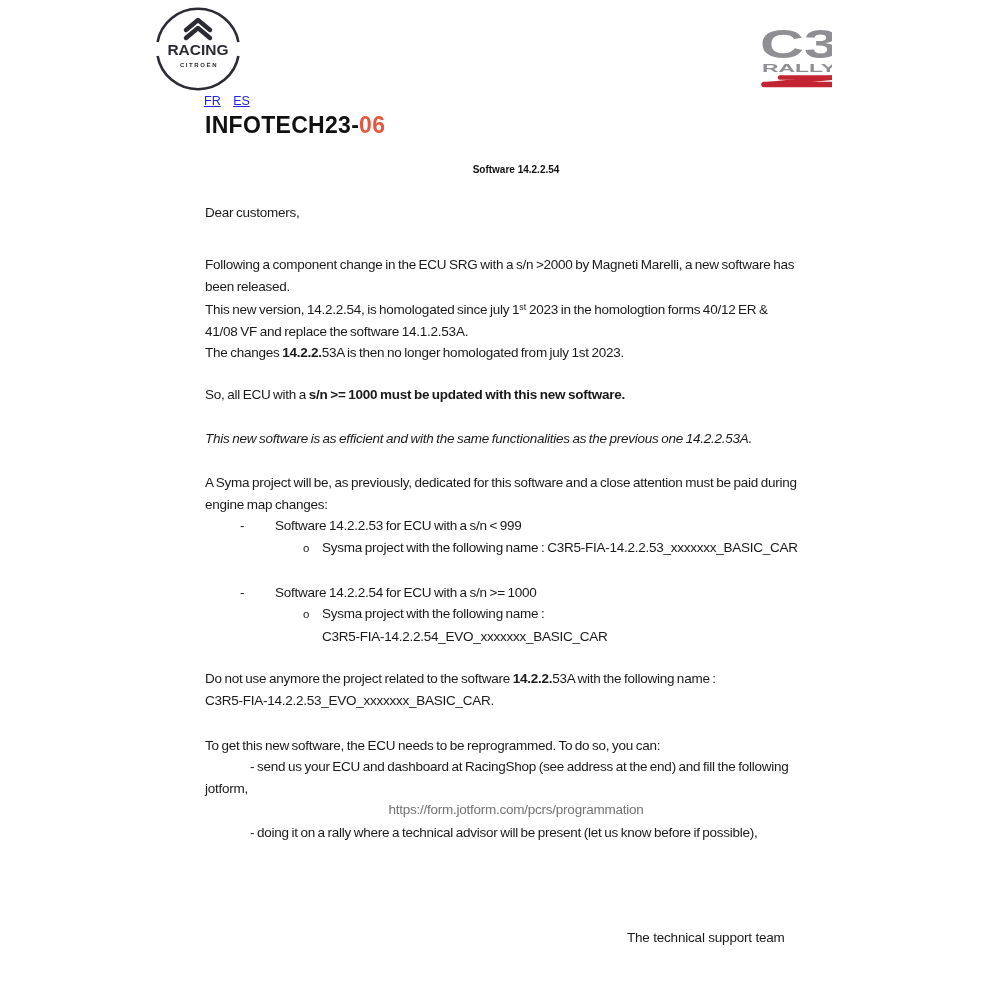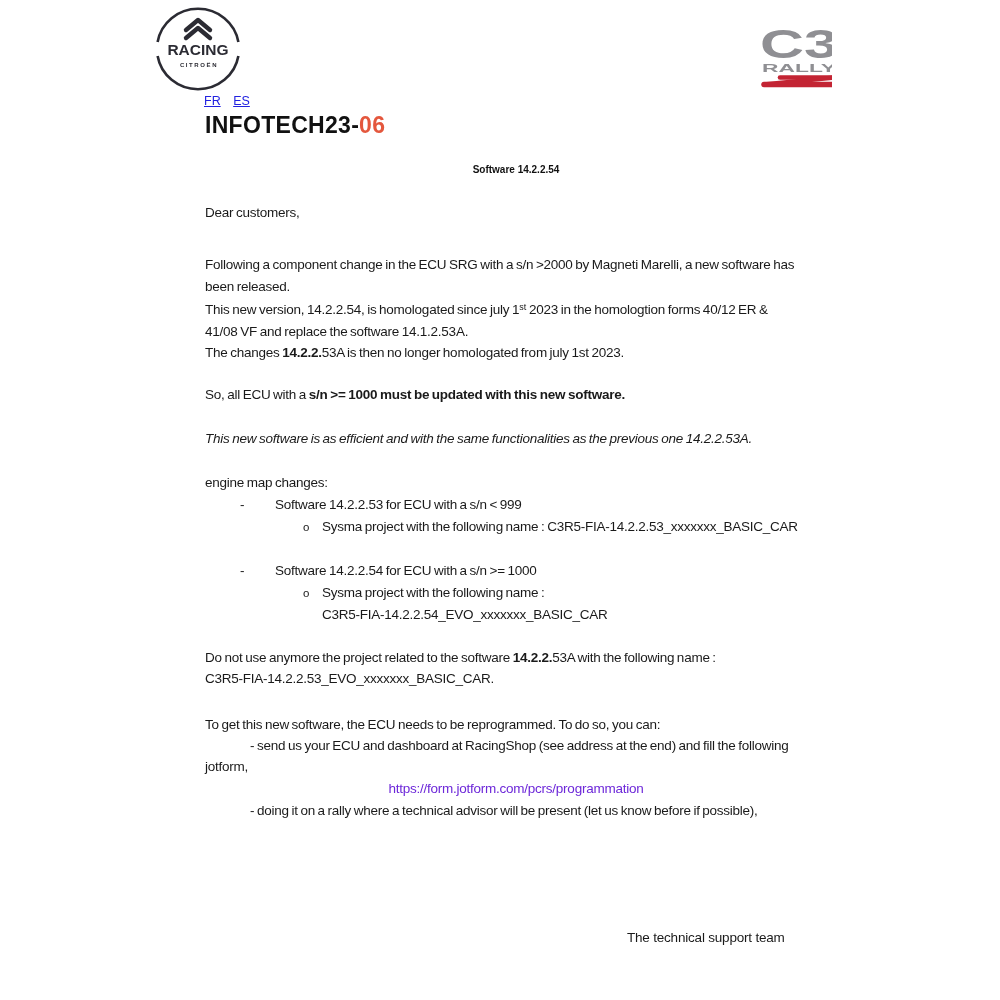--- a/index.html
+++ b/index.html
@@ -39,21 +39,21 @@
   .li-1 { padding-left:70px; }
   .li-1 .marker { display:inline-block; width:35px; margin-left:-35px; }
   .li-2 { padding-left:117px; }
   .li-2 .marker { display:inline-block; width:19px; margin-left:-19px; font-size:11.5px; }
   .li-sub1 { margin-top:1px; }
   .li-b2   { margin-top:22px; }
   .p-donotuse  { margin-top:21px; }
   .p-reprogram { margin-top:24px; }
   .opt-first { padding-left:45px; }
   .link-line { width:622px; text-align:center; margin-top:0; }
-  .link-line a { color:#6d28d9; text-decoration:none; cursor:pointer; }
+  .link-line a { color:#737373; text-decoration:none; cursor:pointer; }
   .p-option2 { margin-top:1px; }
 
   .signature { position:absolute; left:627px; top:930px; font-size:13.5px; letter-spacing:-0.2px; }
 </style>
 </head>
 <body>
 
 <div class="page">
 
   <div class="racing-badge">
@@ -100,20 +100,21 @@
       <div class="ln"><span>This new version, 14.2.2.54, is homologated since july 1</span><sup class="st">st</sup><span> 2023 in the homologtion forms 40/12 ER &amp;</span></div>
       <div class="ln">41/08 VF and replace the software 14.1.2.53A.</div>
       <div class="ln"><span>The changes </span><span class="bold">14.2.2.</span><span>53A is then no longer homologated from july 1st 2023.</span></div>
     </div>
 
     <div class="ln p-update"><span>So, all ECU with a </span><span class="bold">s/n &gt;= 1000 must be updated with this new software.</span></div>
 
     <div class="ln p-efficient">This new software is as efficient and with the same functionalities as the previous one 14.2.2.53A.</div>
 
     <div class="p-syma">
+      <div class="ln">A Syma project will be, as previously, dedicated for this software and a close attention must be paid during</div>
       <div class="ln">engine map changes:</div>
     </div>
 
     <div class="ln li-1"><span class="marker">-</span><span>Software 14.2.2.53 for ECU with a s/n &lt; 999</span></div>
 
     <div class="ln li-2 li-sub1"><span class="marker">o</span><span>Sysma project with the following name : C3R5-FIA-14.2.2.53_xxxxxxx_BASIC_CAR</span></div>
 
     <div class="ln li-1 li-b2"><span class="marker">-</span><span>Software 14.2.2.54 for ECU with a s/n &gt;= 1000</span></div>
 
     <div class="li-2">

